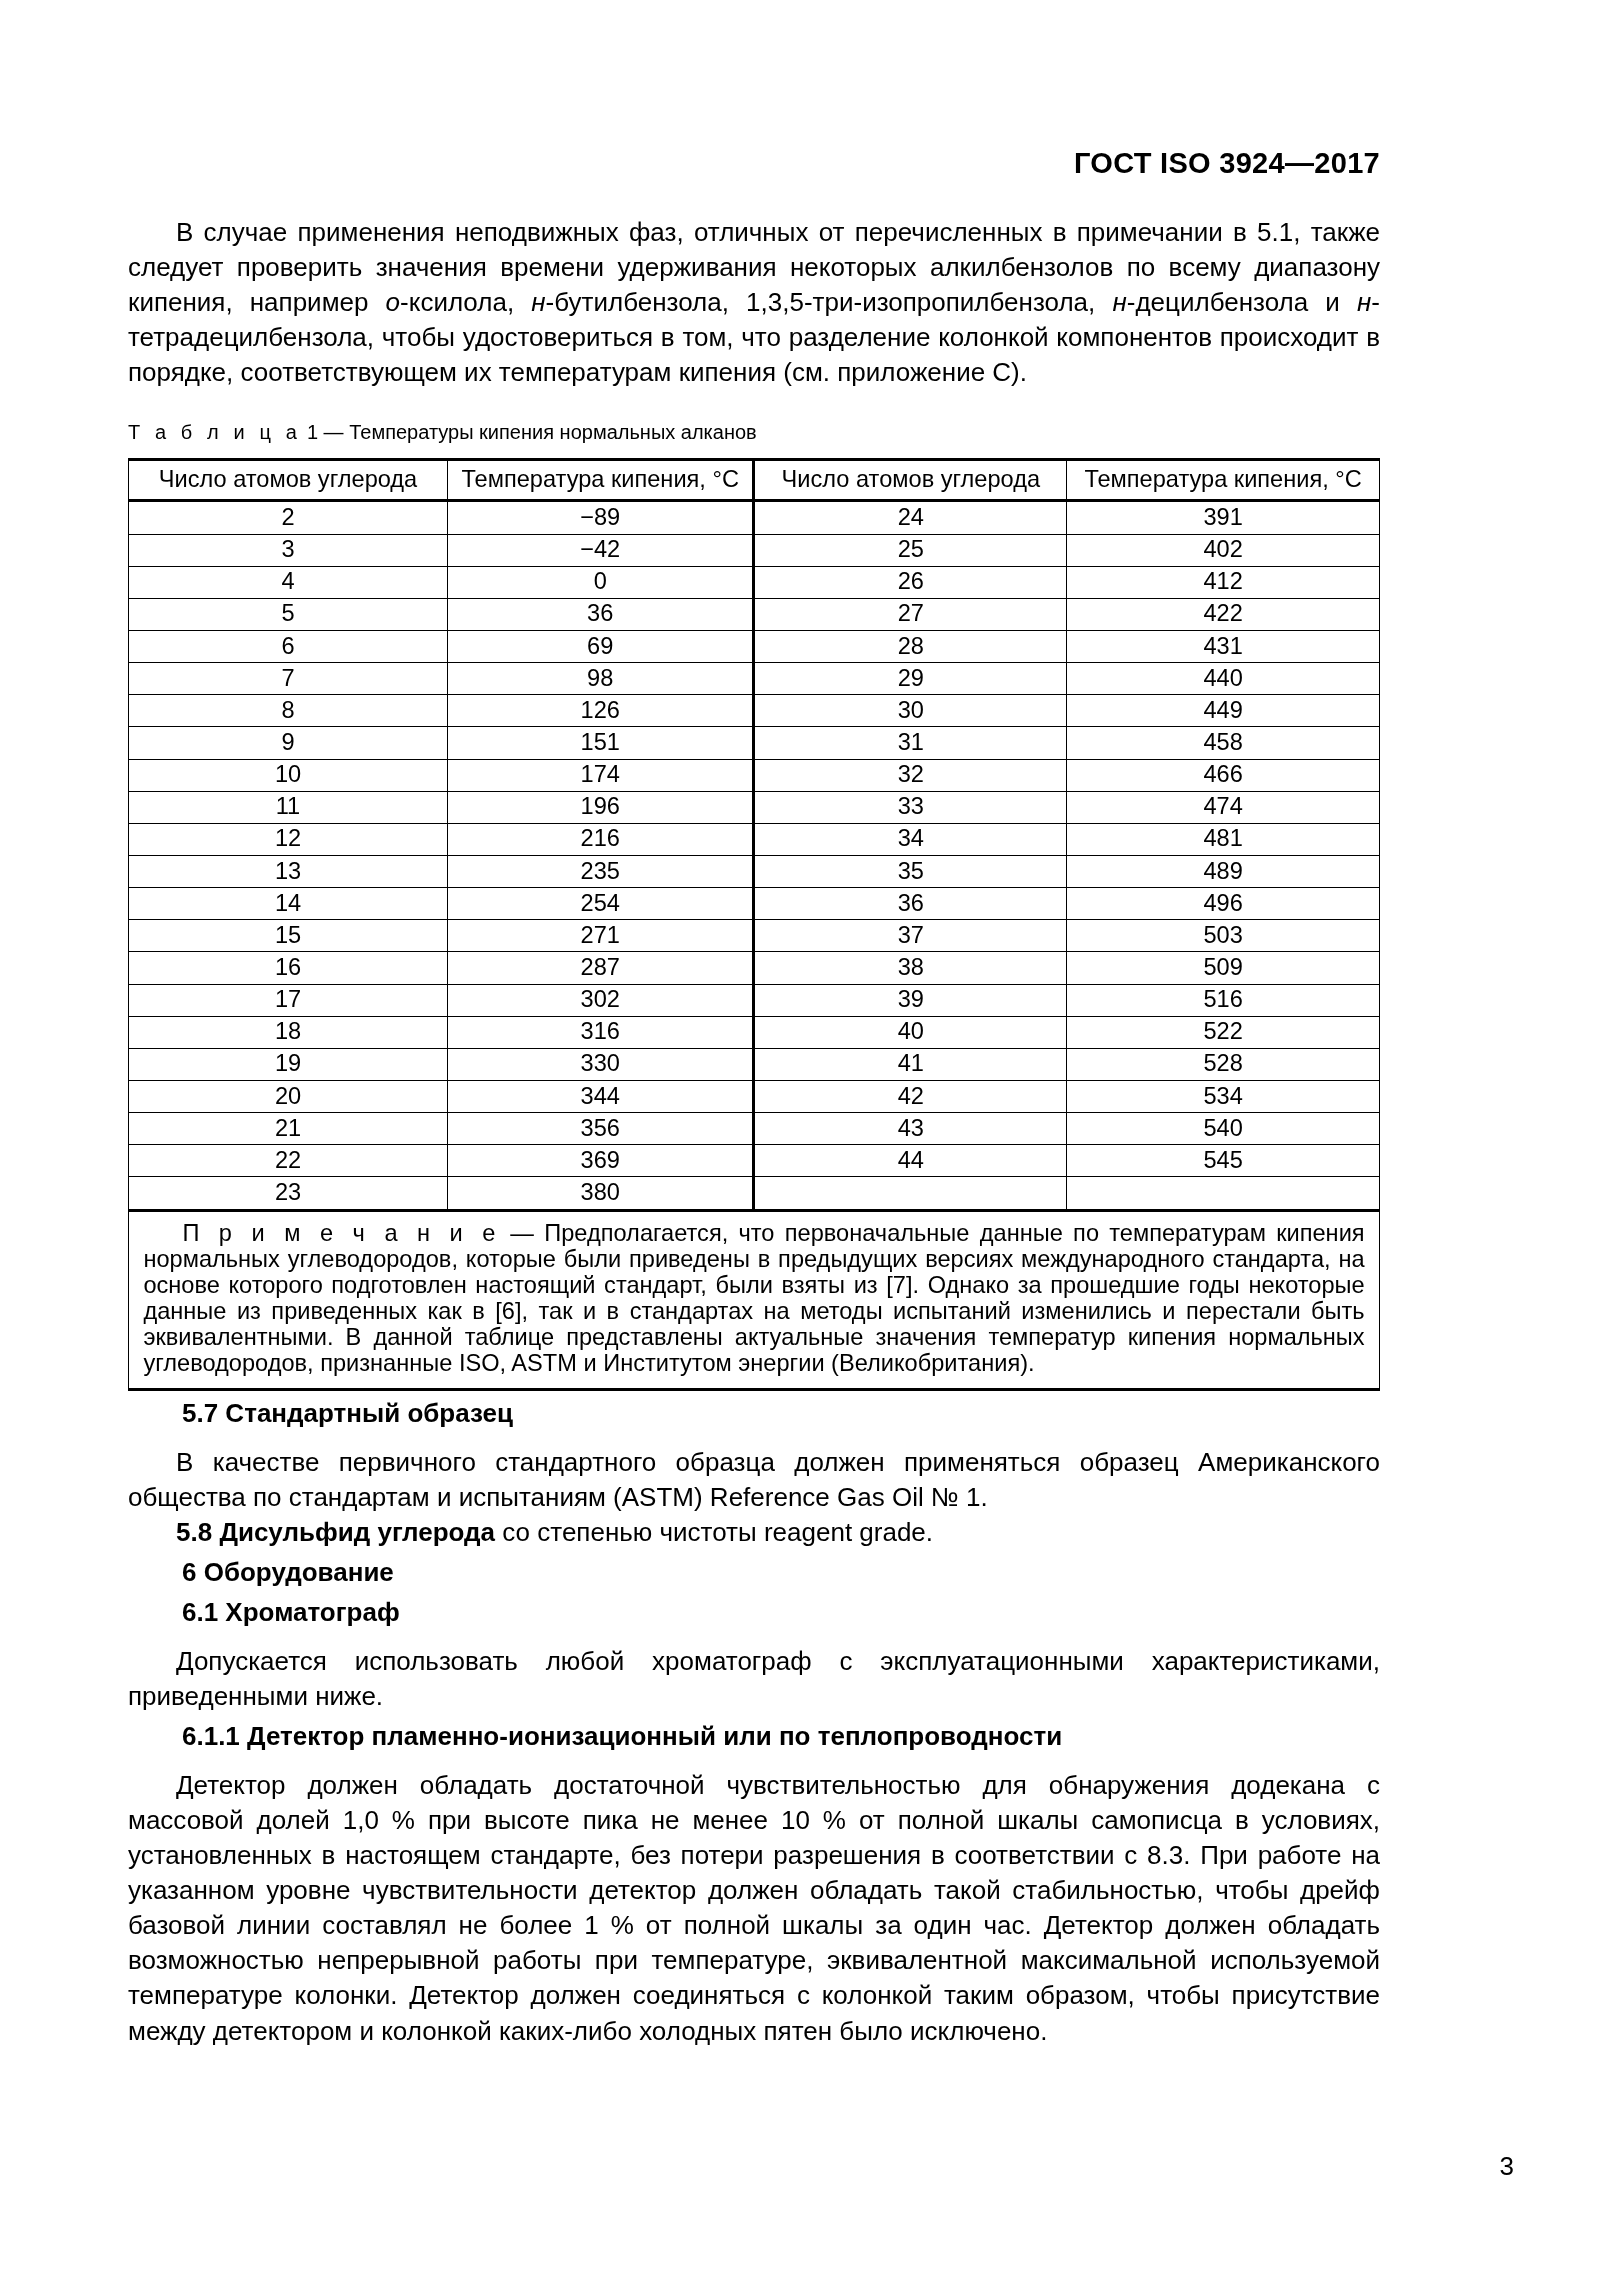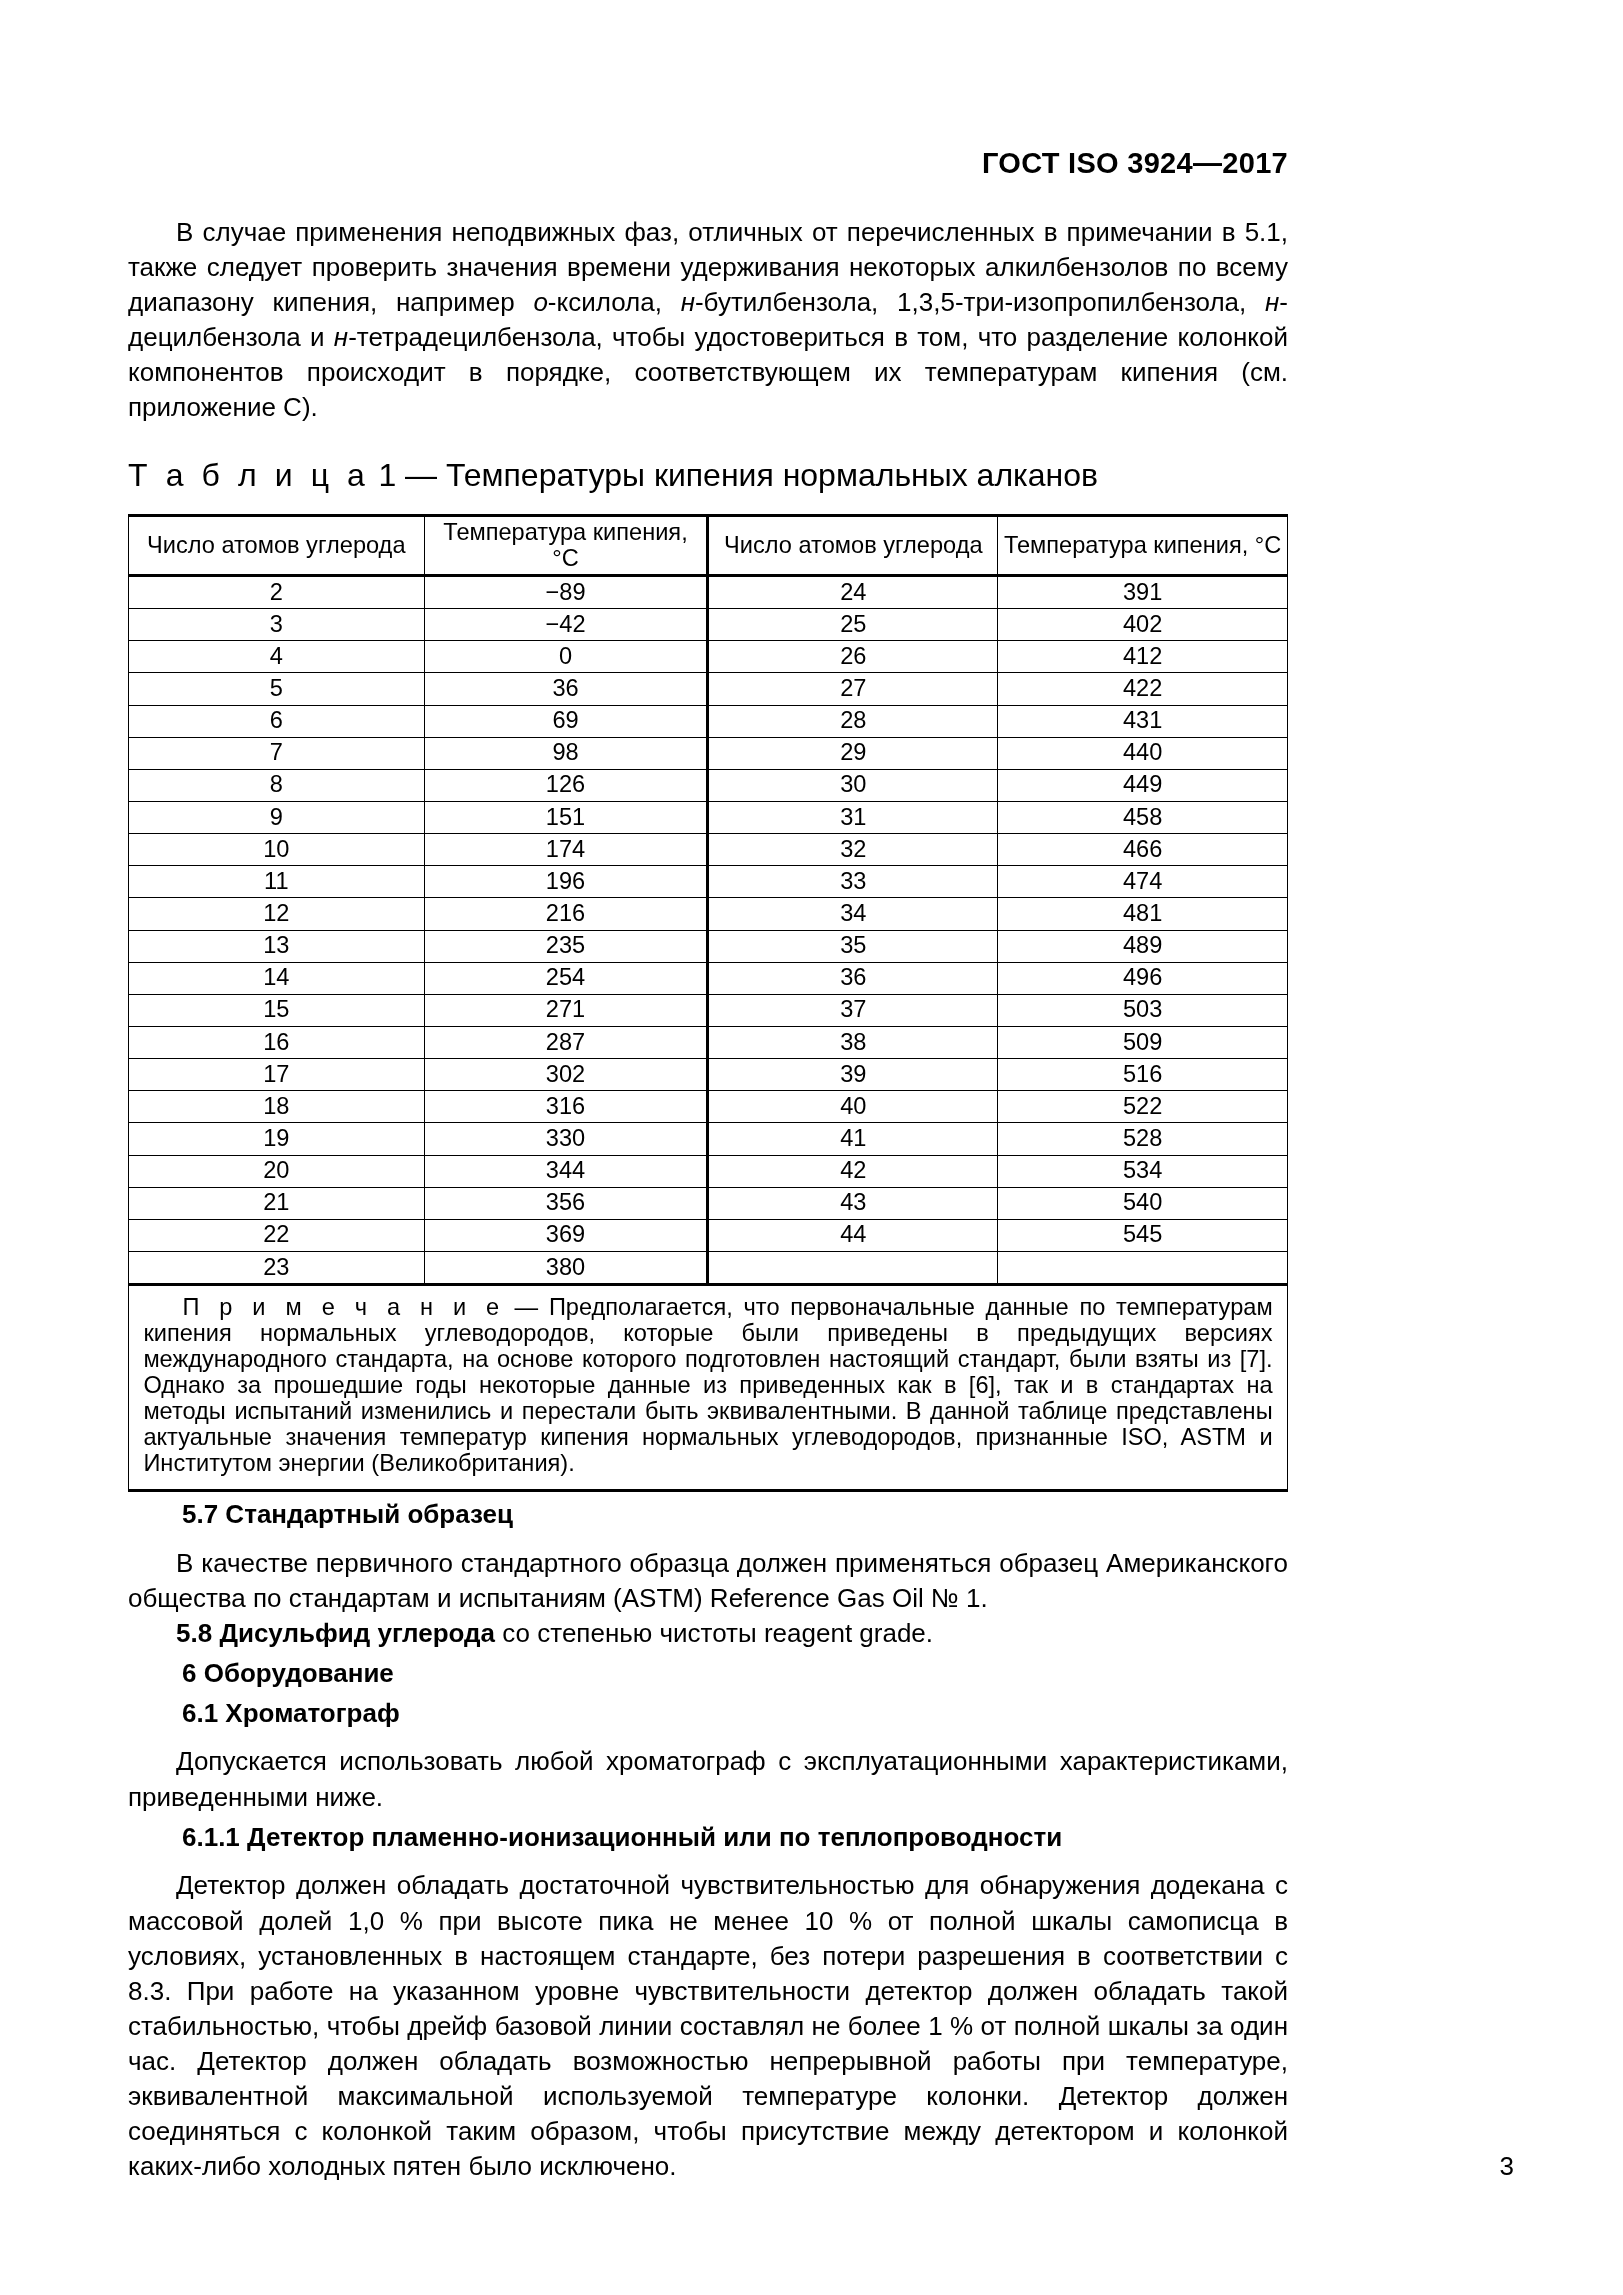--- a/index.html
+++ b/index.html
@@ -17,21 +17,21 @@
     height: 2295px;
     background: #ffffff;
     box-sizing: border-box;
     padding: 0;
     overflow: hidden;
   }
   .content {
     position: absolute;
     left: 128px;
     top: 0;
-    width: 1160px;
+    width: 1252px;
   }
 
   
   .doc-header {
     text-align: right;
     font-size: 29px;
     font-weight: bold;
     letter-spacing: 0.3px;
     padding-top: 149px;
     line-height: 1;
@@ -47,23 +47,23 @@
     hyphens: manual;
   }
   .para.indent { text-indent: 48px; }
   .para-block { margin-top: 37px; }
 
   .it { font-style: italic; }
   .bd { font-weight: bold; }
 
   
   .table-caption {
-    font-size: 32px;
+    font-size: 20px;
     margin-top: 30px;
-    margin-bottom: 20px;
+    margin-bottom: 14px;
     line-height: 1.2;
   }
   .spaced { letter-spacing: 4.6px; }
 
   
   table.alk {
     border-collapse: collapse;
     width: 100%;
     table-layout: fixed;
     font-size: 23.6px;

